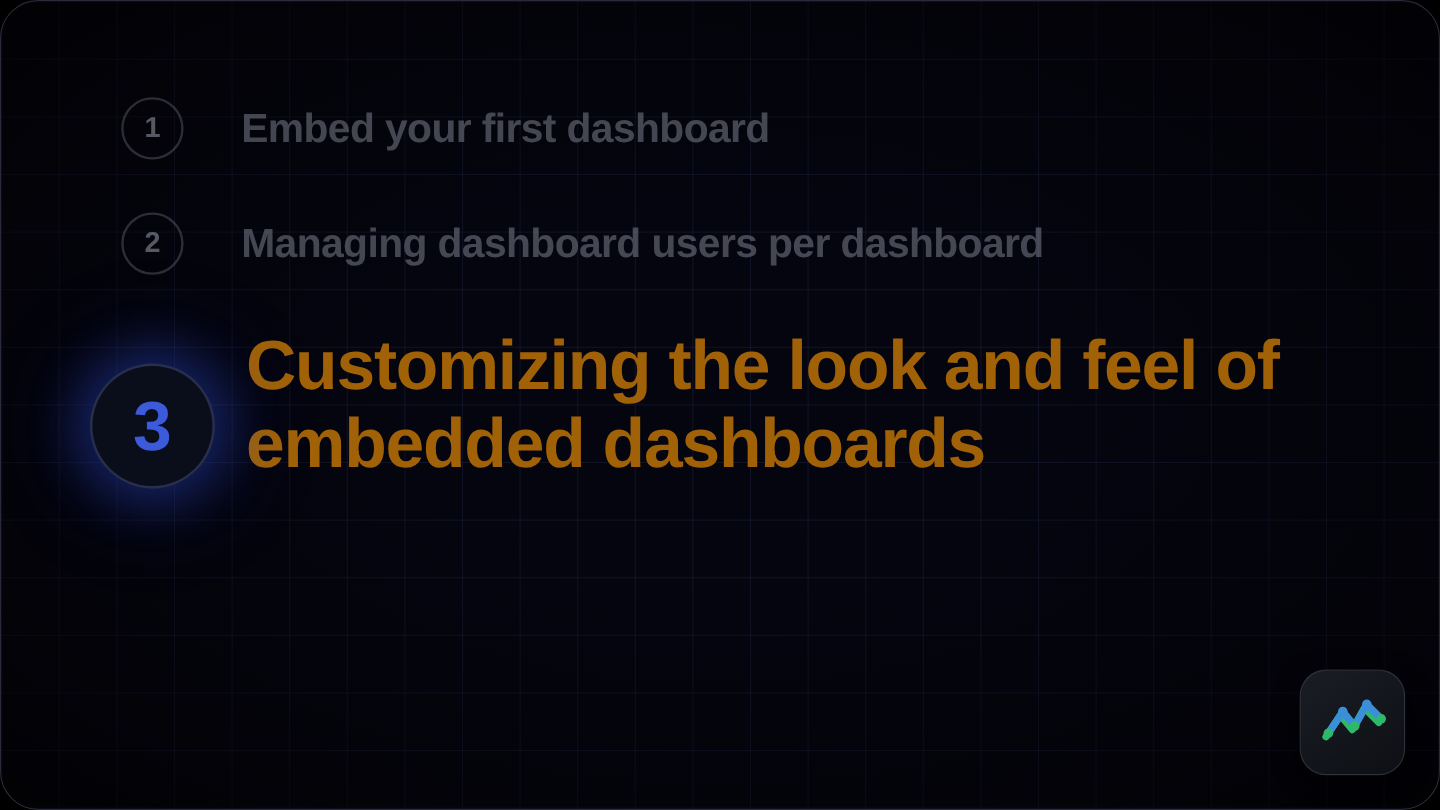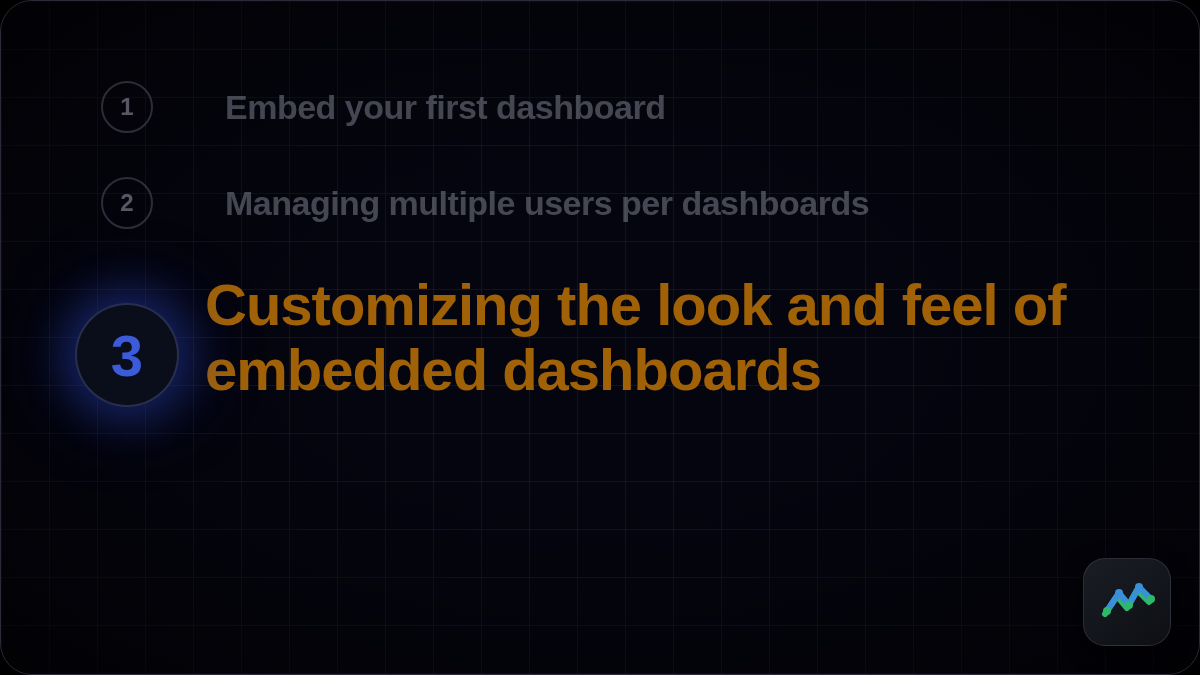--- a/index.html
+++ b/index.html
@@ -98,21 +98,20 @@
     
     .step-title {
       font-weight: 700;
       letter-spacing: -0.5px;
     }
     
     .step-title.dim {
       color: rgba(165, 170, 185, 0.4);
       font-size: 34px;
       line-height: 52px;
-      margin-left: 24px;
     }
     
     .step-title.active {
       color: #a16207;
       font-size: 58px;
       line-height: 1.12;
       letter-spacing: -1px;
       margin-left: -22px;
     }
     
@@ -154,21 +153,21 @@
       <div class="step-badge small">
         <span class="num">1</span>
       </div>
       <div class="step-title dim">Embed your first dashboard</div>
     </div>
 
     <div class="step-row dimmed">
       <div class="step-badge small">
         <span class="num">2</span>
       </div>
-      <div class="step-title dim">Managing multiple users per dashboards</div>
+      <div class="step-title dim">Managing dashboard users per dashboard</div>
     </div>
 
     <div class="step-row active-row">
       <div class="step-badge large">
         <span class="num">3</span>
       </div>
       <div class="step-title active">Customizing the look and feel of embedded dashboards</div>
     </div>
 
   </div>

